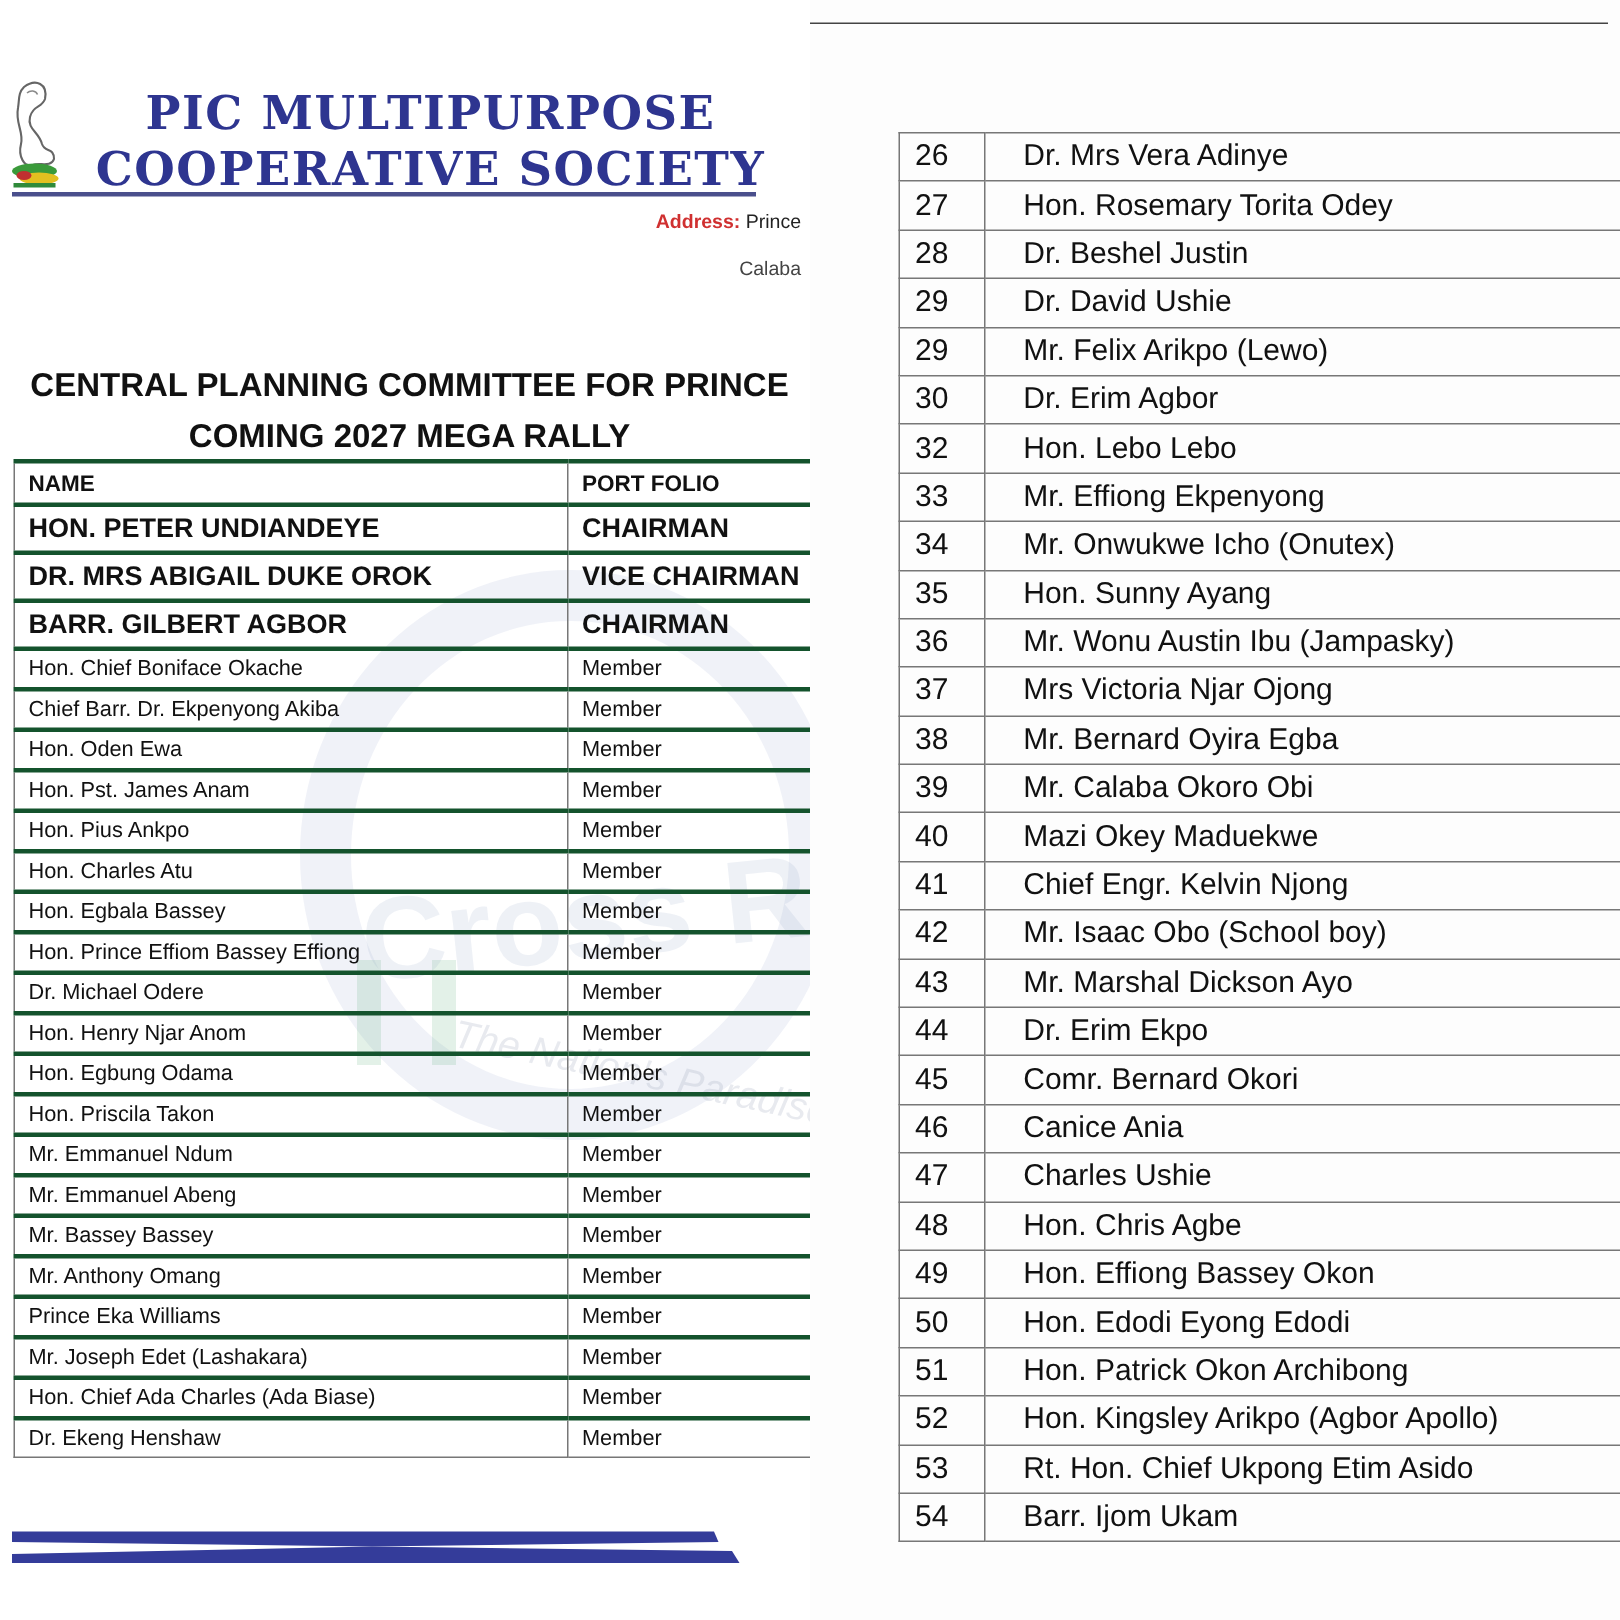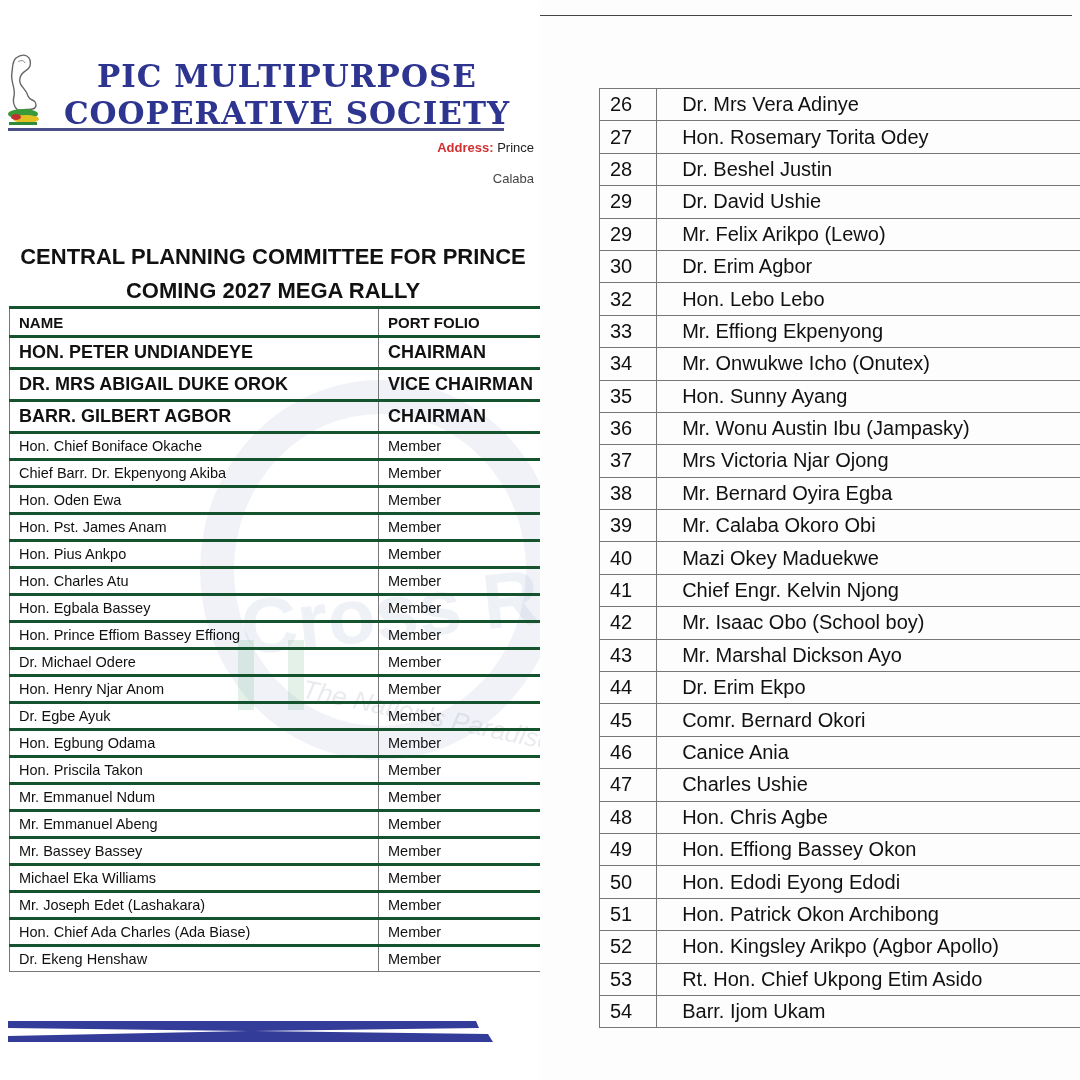--- a/index.html
+++ b/index.html
@@ -150,45 +150,45 @@
         </tr>
         <tr>
           <td class="name-col">Dr. Michael Odere</td>
           <td class="role-col">Member</td>
         </tr>
         <tr>
           <td class="name-col">Hon. Henry Njar Anom</td>
           <td class="role-col">Member</td>
         </tr>
         <tr>
-          <td class="name-col">Dr. Egbe Ayuk</td>
-          <td class="role-col">Member</td>
-        </tr>
-        <tr>
           <td class="name-col">Hon. Egbung Odama</td>
           <td class="role-col">Member</td>
         </tr>
         <tr>
           <td class="name-col">Hon. Priscila Takon</td>
           <td class="role-col">Member</td>
         </tr>
         <tr>
           <td class="name-col">Mr. Emmanuel Ndum</td>
           <td class="role-col">Member</td>
         </tr>
         <tr>
           <td class="name-col">Mr. Emmanuel Abeng</td>
           <td class="role-col">Member</td>
         </tr>
         <tr>
           <td class="name-col">Mr. Bassey Bassey</td>
           <td class="role-col">Member</td>
         </tr>
         <tr>
-          <td class="name-col">Michael Eka Williams</td>
+          <td class="name-col">Mr. Anthony Omang</td>
+          <td class="role-col">Member</td>
+        </tr>
+        <tr>
+          <td class="name-col">Prince Eka Williams</td>
           <td class="role-col">Member</td>
         </tr>
         <tr>
           <td class="name-col">Mr. Joseph Edet  (Lashakara)</td>
           <td class="role-col">Member</td>
         </tr>
         <tr>
           <td class="name-col">Hon. Chief Ada Charles  (Ada Biase)</td>
           <td class="role-col">Member</td>
         </tr>

